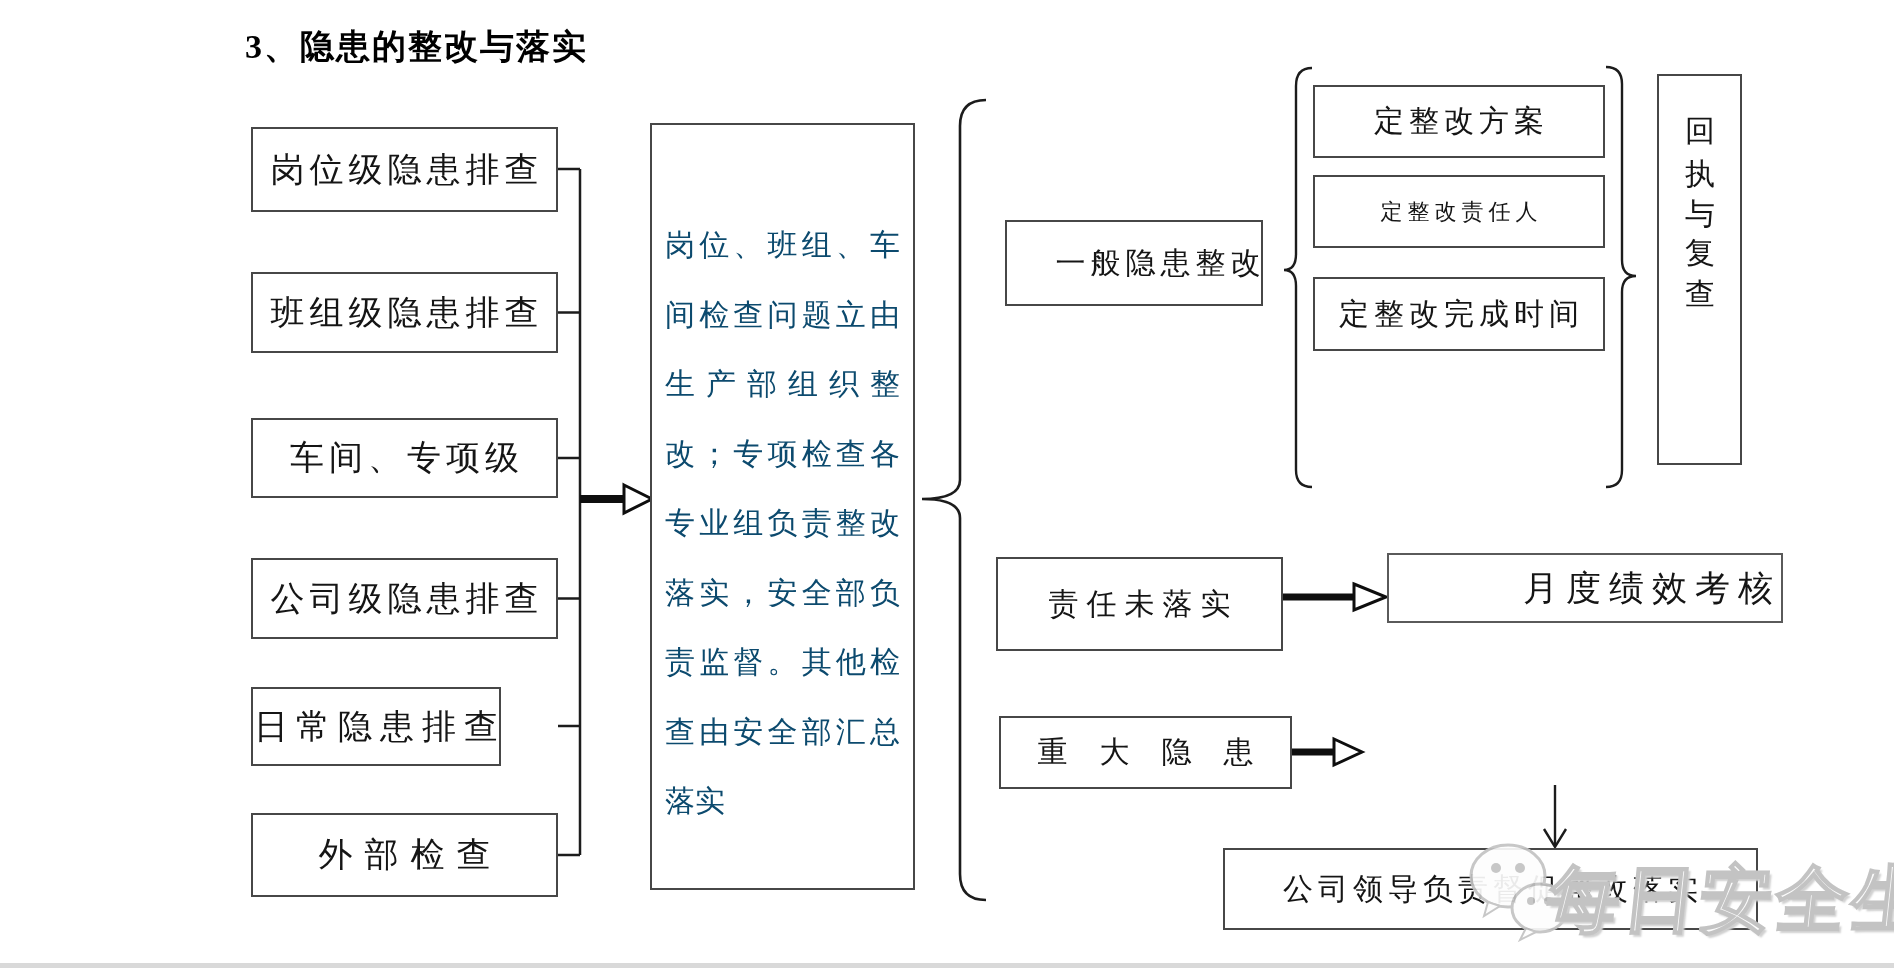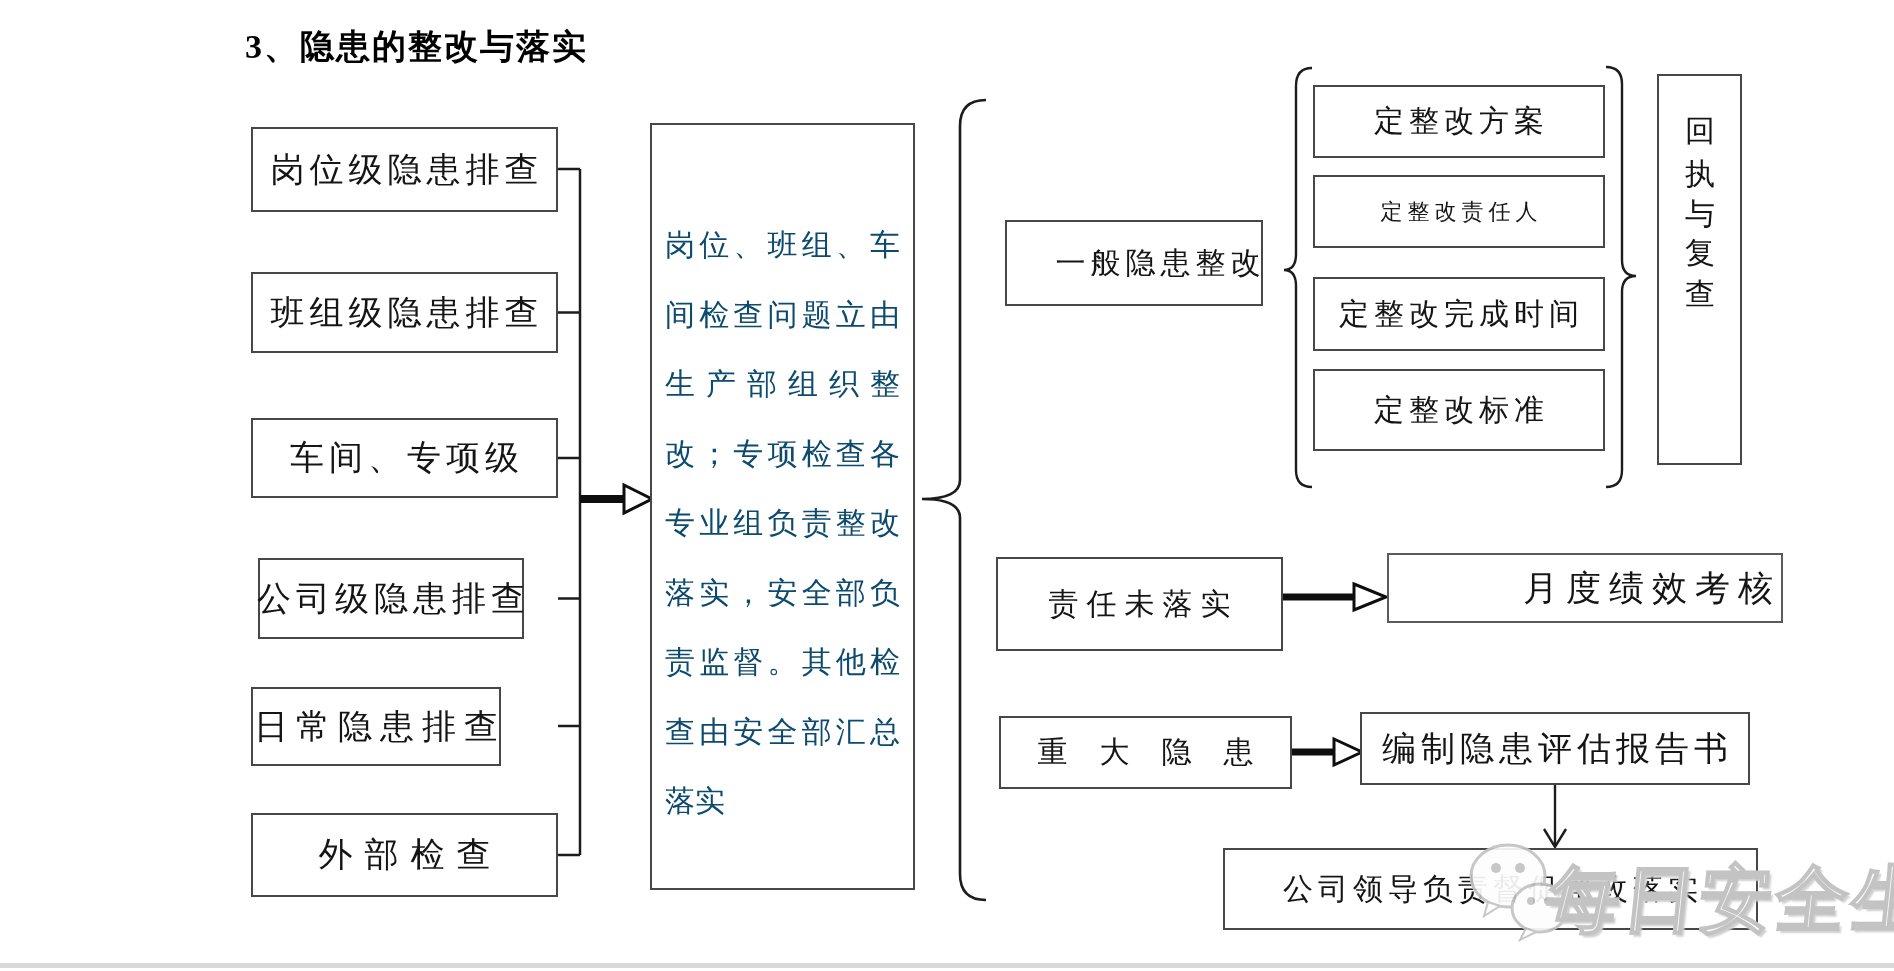--- a/index.html
+++ b/index.html
@@ -55,21 +55,21 @@
   }
   .wm-icon { position:absolute; left:1468px; top:840px; z-index:6; opacity:0.92; }
   .page-bottom-line {
     position:absolute; left:0; top:963px; width:1894px; height:5px;
     background:#d9d9d9; z-index:3;
   }
   
   #lb1 { left:251px; top:127px; width:307px; height:85px; }
   #lb2 { left:251px; top:272px; width:307px; height:81px; }
   #lb3 { left:251px; top:418px; width:307px; height:80px; }
-  #lb4 { left:258px; top:558px; width:266px; height:81px; }
+  #lb4 { left:251px; top:558px; width:307px; height:81px; }
   #lb5 { left:251px; top:687px; width:250px; height:79px; }
   #lb6 { left:251px; top:813px; width:307px; height:84px; }
   #general { left:1005px; top:220px; width:258px; height:86px; font-size:30px;padding-left:48px; }
   #m1 { left:1313px; top:85px;  width:292px; height:73px; font-size:30px; }
   #m2 { left:1313px; top:175px; width:292px; height:73px; font-size:22px; }
   #m3 { left:1313px; top:277px; width:292px; height:74px; font-size:30px; }
   #m4 { left:1313px; top:369px; width:292px; height:82px; font-size:30px; }
   #unfulfilled { left:996px;  top:557px; width:287px; height:94px; font-size:30px; }
   #monthly     { left:1387px; top:553px; width:396px; height:70px; font-size:35px; border-color:#5a5a5a;justify-content:flex-end; }
   #major       { left:999px;  top:716px; width:293px; height:73px; font-size:30px; }
@@ -143,40 +143,34 @@
 
   <div class="box" id="m1">
     <span class="ls5">定整改方案</span>
   </div>
   <div class="box" id="m2">
     <span class="ls5">定整改责任人</span>
   </div>
   <div class="box" id="m3">
     <span class="ls5">定整改完成时间</span>
   </div>
-  <div class="box" id="m4">
-    <span class="ls5">定整改标准</span>
-  </div>
 
   <div class="vbox">
     <span>回执与复查</span>
   </div>
 
   <div class="box" id="unfulfilled">
     <span class="ls8">责任未落实</span>
   </div>
   <div class="box" id="monthly">
     <span class="ls8">月度绩效考核</span>
   </div>
 
   <div class="box" id="major">
     <span class="ls30">重大隐患</span>
-  </div>
-  <div class="box" id="report">
-    <span class="ls5">编制隐患评估报告书</span>
   </div>
 
   <div class="box" id="leader">
     <span class="ls5">公司领导负责督促整改落实</span>
   </div>
 
   <svg class="wm-icon" width="104" height="104" viewBox="0 0 104 104">
     <ellipse cx="40" cy="36" rx="37" ry="31" fill="#fdfdfd" stroke="#c3c3c3" stroke-width="3"></ellipse>
     <path d="M20 62 L16 76 L32 66 Z" fill="#fdfdfd" stroke="#c3c3c3" stroke-width="2"></path>
     <circle cx="28" cy="28" r="5" fill="#c3c3c3"></circle>

